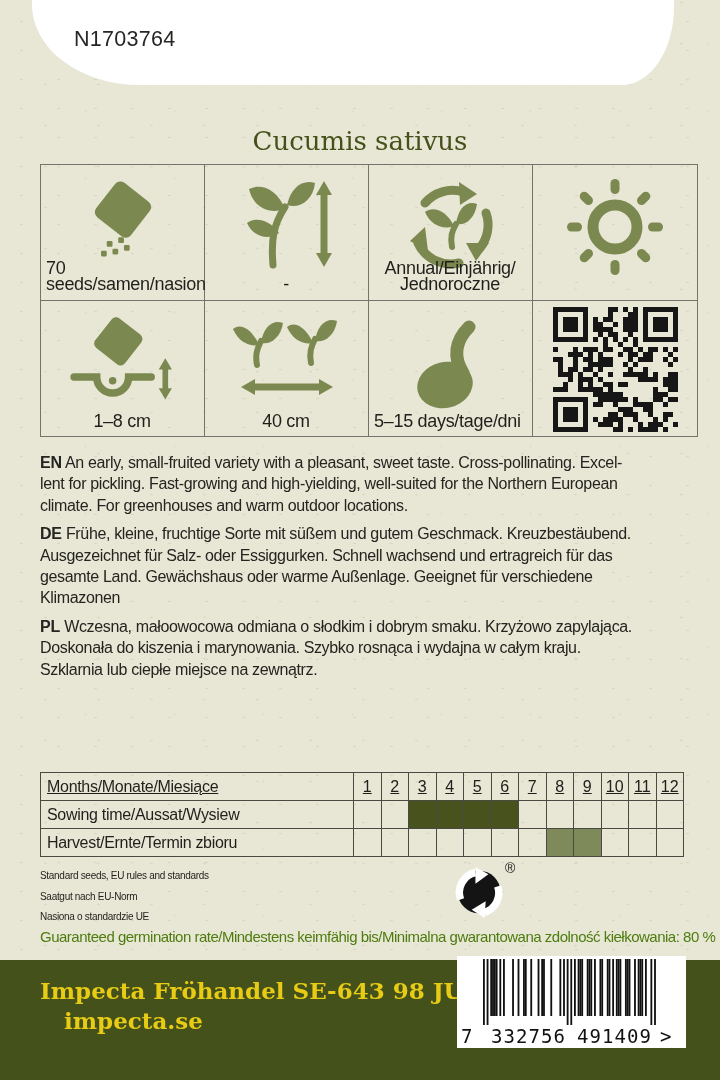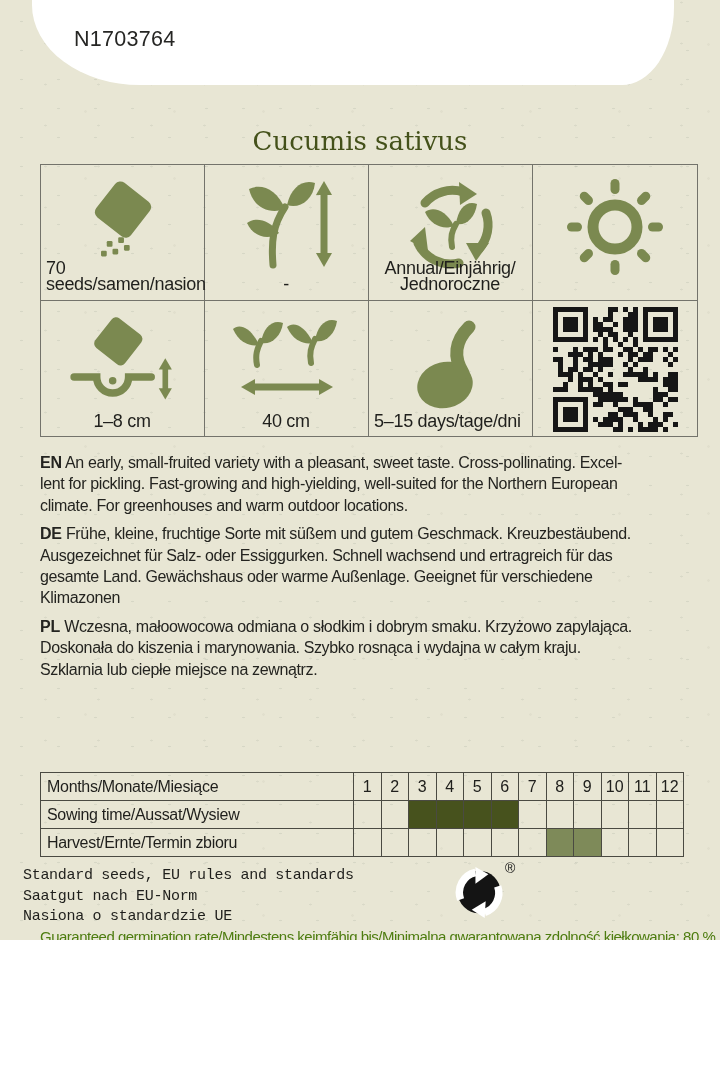--- a/index.html
+++ b/index.html
@@ -1,16 +1,16 @@
 <!DOCTYPE html>
 <html><head>
 <meta charset="utf-8">
 <style>
   html,body{margin:0;padding:0;background:#ffffff;}
-  #stage{position:relative;width:720px;height:940px;overflow:hidden;background:#ffffff;
+  #stage{position:relative;width:720px;height:1080px;overflow:hidden;background:#ffffff;
          font-family:"Liberation Sans",sans-serif;color:#1f1f1c;}
   
   #paper{position:absolute;inset:0;background-color:#e8e6d4;
     background-image:
       radial-gradient(rgba(110,120,108,0.14) 1px, rgba(0,0,0,0) 1.3px),
       radial-gradient(rgba(90,100,92,0.10) 1px, rgba(0,0,0,0) 1.5px),
       radial-gradient(rgba(140,145,130,0.08) 1.4px, rgba(0,0,0,0) 1.8px);
     background-size:37px 29px,53px 41px,89px 67px;
     background-position:3px 7px,19px 23px,41px 11px;}
   .top-notch{position:absolute;left:32px;top:-88px;width:642px;height:173px;background:#ffffff;
@@ -32,28 +32,28 @@
   .ic{fill:#7b8950;}
   .ic .st{fill:none;stroke:#7b8950;stroke-linecap:round;}
   
   .desc{position:absolute;left:40px;top:452px;width:672px;font-size:16px;line-height:21.4px;
     letter-spacing:-0.35px;color:#242420;}
   .desc p{margin:0 0 7px 0;white-space:pre-line;}
   .desc b{letter-spacing:-0.2px;}
   
   .calendar{position:absolute;left:40px;top:772px;width:642px;border:1.5px solid #4a4a42;background:rgba(0,0,0,0);}
   .cal-row{display:flex;height:27px;border-top:1.5px solid #4a4a42;}
-  .cal-row:first-child{border-top:none;}
+  .cal-row:first-child{border-top:none;text-decoration:underline;}
   .cal-label{width:306px;padding-left:6px;font-size:16px;line-height:27px;letter-spacing:-0.3px;
     border-right:1.5px solid #4a4a42;overflow:hidden;}
   .cal-months{display:flex;flex:1;}
   .cal-cell{flex:1;border-right:1.5px solid #4a4a42;text-align:center;font-size:16px;line-height:27px;color:#20201d;}
   .cal-cell:last-child{border-right:none;}
   
-  .standards{position:absolute;left:23px;top:866px;font-size:15px;line-height:20.5px;letter-spacing:-0.3px;font-family:Liberation Mono, monospace;}
+  .standards{position:absolute;left:40px;top:866px;font-size:10px;line-height:20.5px;letter-spacing:-0.3px;}
   .standards div{white-space:nowrap;}
   .green-dot{position:absolute;left:455px;top:866px;width:70px;height:56px;}
   .reg-mark{position:absolute;left:50px;top:-6px;font-size:14px;color:#141414;}
   .germ{position:absolute;left:40px;top:928px;width:680px;font-size:15px;letter-spacing:-0.5px;
     white-space:nowrap;color:#4d7c0f;}
   
   .footer{position:absolute;left:0;top:960px;width:720px;height:120px;background:#45511a;}
   .footer .addr{position:absolute;left:40px;top:17px;font-family:"DejaVu Serif","Liberation Serif",serif;
     font-weight:bold;font-size:23px;color:#e7cb15;}
   .footer .site{position:absolute;left:40px;top:47px;font-family:"DejaVu Serif","Liberation Serif",serif;

